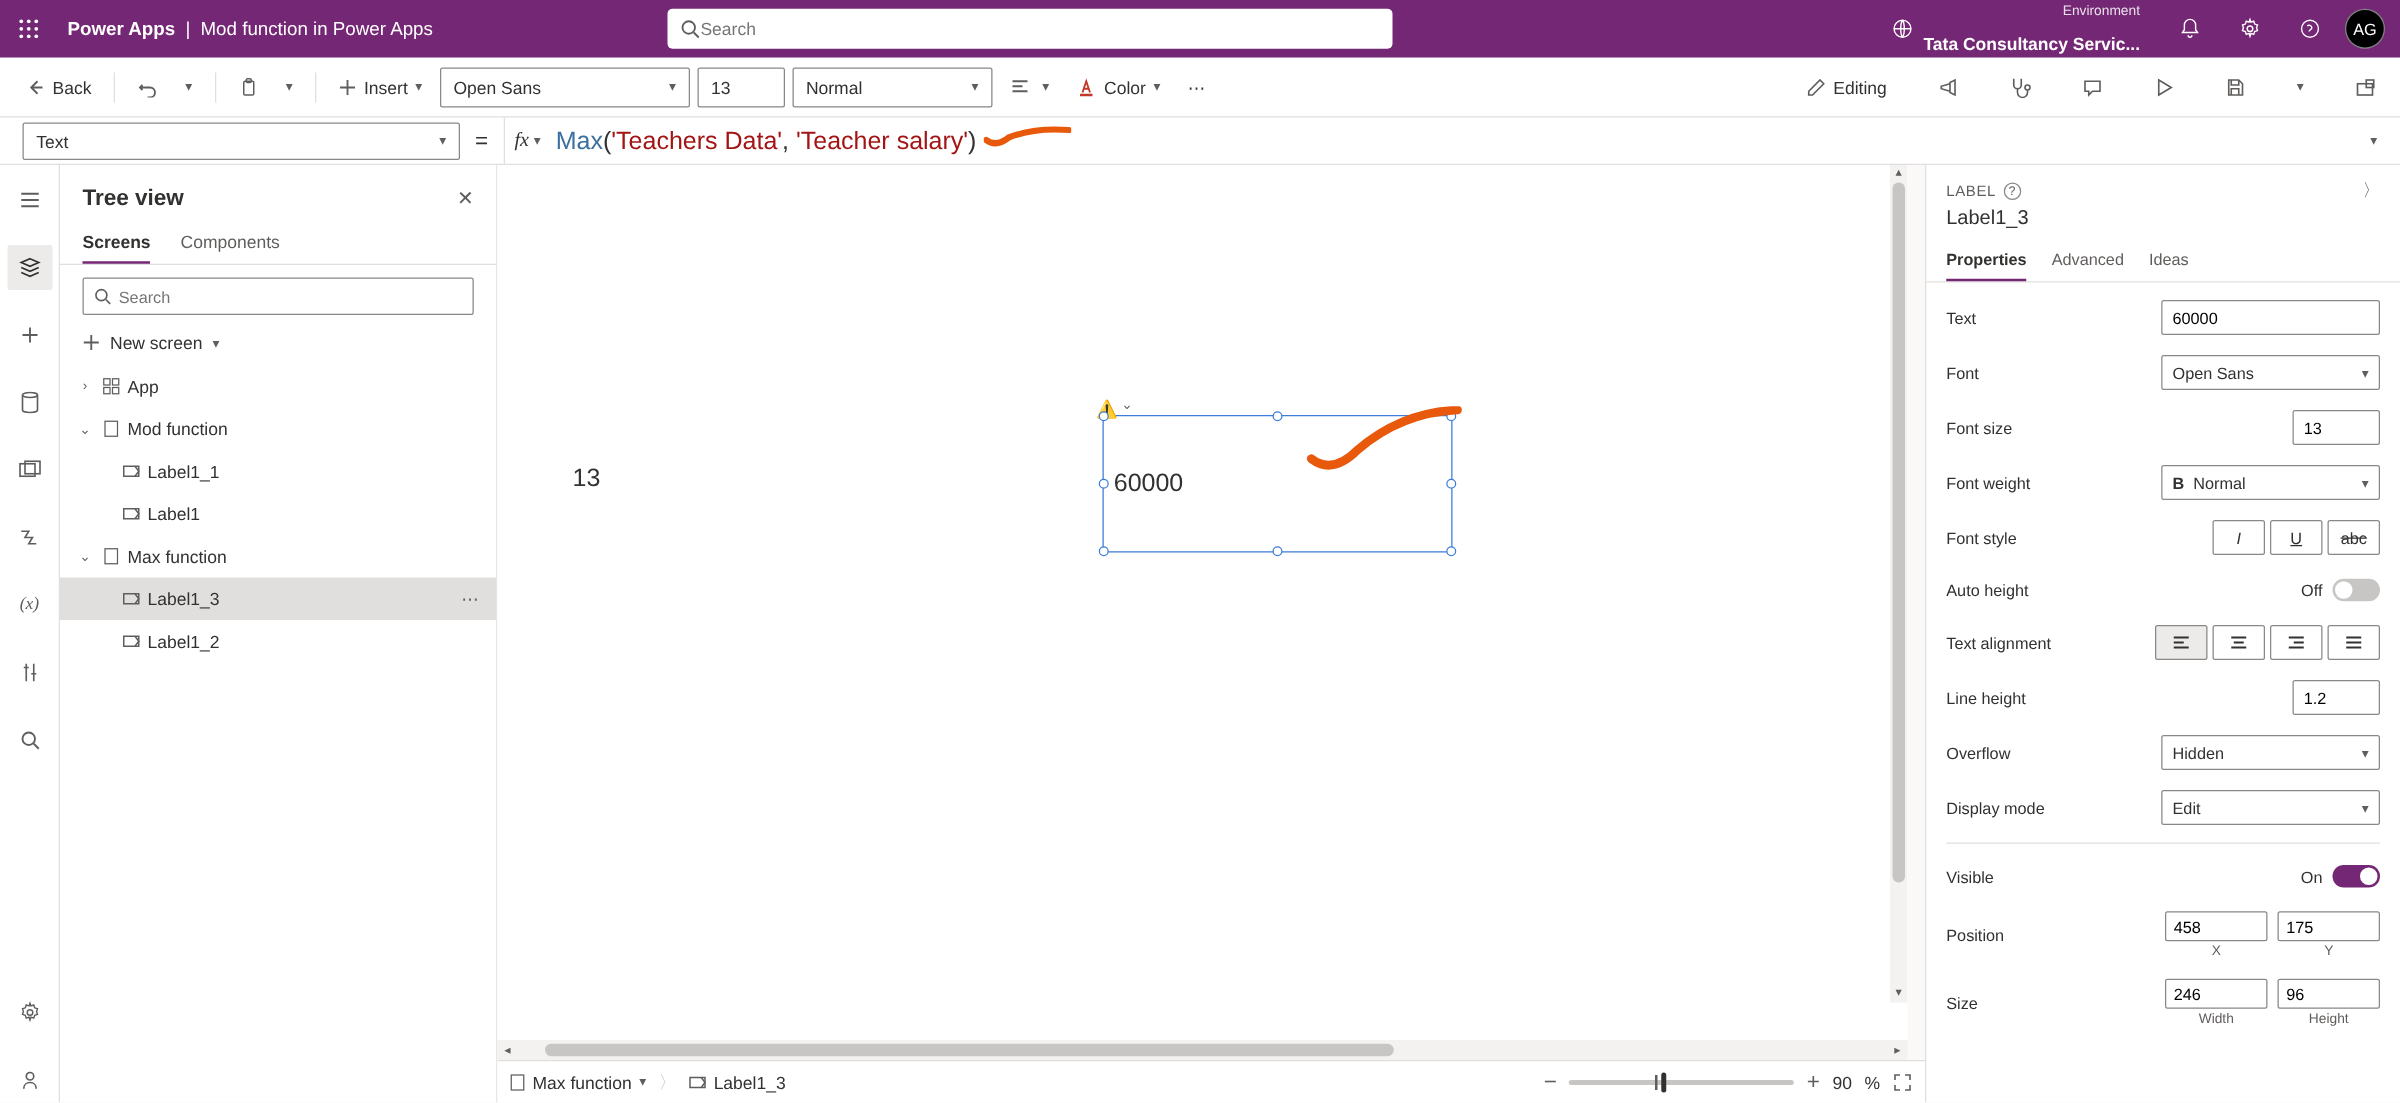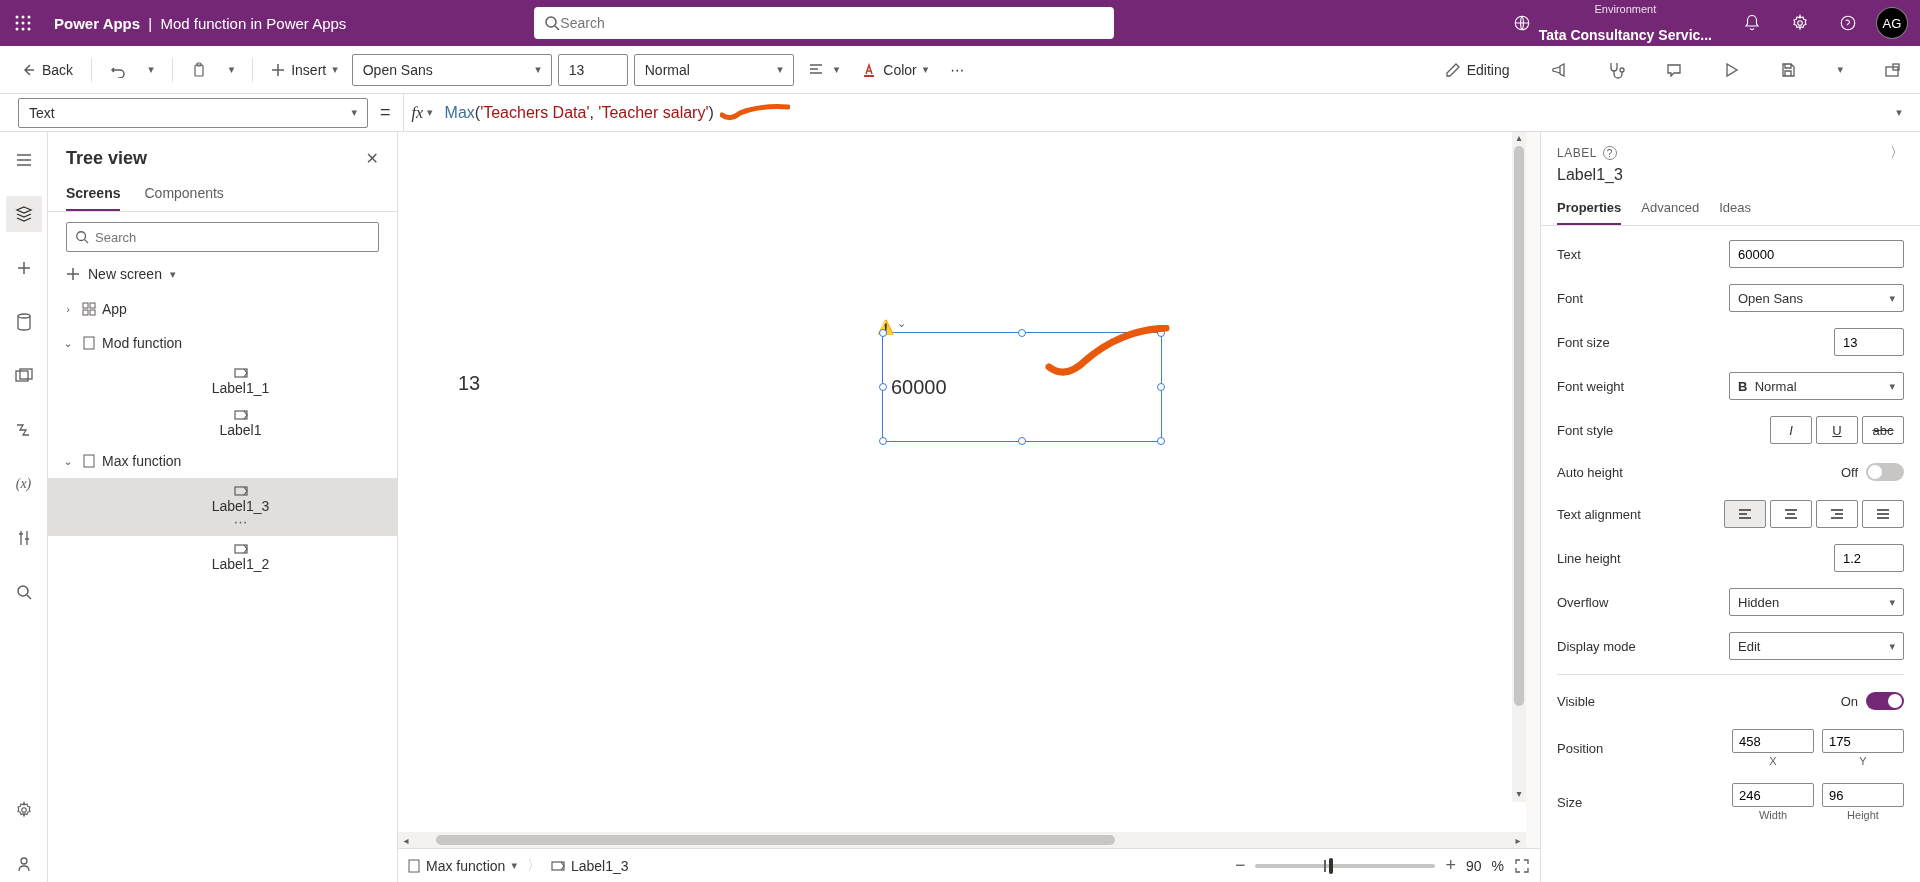--- a/index.html
+++ b/index.html
@@ -7,21 +7,21 @@
 
 
 .header { height: 46px; background: #742774; display: flex; align-items: center; color: #fff; }
 .app-launcher { width: 46px; height: 46px; display: flex; align-items: center; justify-content: center; cursor: pointer; }
 .header-title { font-size: 15px; font-weight: 600; padding: 0 8px; }
 .header-sep { padding: 0 4px; font-weight: 400; }
 .header-subtitle { font-weight: 400; }
 .search-box { margin-left: 180px; width: 580px; height: 32px; background: #fff; border-radius: 4px; display: flex; align-items: center; padding: 0 10px; }
 .search-box input { border: none; outline: none; flex: 1; font-size: 14px; color: #605e5c; }
 .header-right { margin-left: auto; display: flex; align-items: center; gap: 8px; padding-right: 12px; }
-.env-block { display: flex; flex-direction: column; align-items: center; margin-right: 12px; gap: 12px; }
+.env-block { display: flex; flex-direction: column; align-items: flex-end; margin-right: 12px; gap: 12px; }
 .env-label { font-size: 11px; opacity: .85; }
 .env-name { font-size: 14px; font-weight: 600; white-space: nowrap; }
 .header-icon-btn { width: 40px; height: 40px; display: flex; align-items: center; justify-content: center; cursor: pointer; }
 .avatar { width: 32px; height: 32px; border-radius: 50%; background: #000000; display: flex; align-items: center; justify-content: center; font-size: 13px; border: 1px solid rgba(255,255,255,.5); }
 
 
 .toolbar { height: 48px; border-bottom: 1px solid #e1dfdd; display: flex; align-items: center; padding: 0 12px; gap: 6px; }
 .tb-btn { display: flex; align-items: center; gap: 6px; padding: 6px 8px; cursor: pointer; border-radius: 2px; }
 .tb-sep { width: 1px; height: 24px; background: #e1dfdd; margin: 0 4px; }
 .tb-select { height: 32px; border: 1px solid #8a8886; border-radius: 2px; padding: 0 10px; display: flex; align-items: center; justify-content: space-between; background: #fff; cursor: pointer; }
@@ -29,21 +29,21 @@
 .tb-select.fsize { width: 70px; justify-content: flex-start; }
 .tb-select.weight { width: 160px; }
 .tb-right { margin-left: auto; display: flex; align-items: center; gap: 25px; }
 .chev { font-size: 11px; color: #605e5c; }
 
 
 .formula-bar { height: 38px; border-bottom: 1px solid #e1dfdd; display: flex; align-items: center; }
 .prop-select { width: 350px; height: 30px; margin-left: 18px; border: 1px solid #8a8886; border-radius: 2px; padding: 0 10px; display: flex; align-items: center; justify-content: space-between; cursor: pointer; }
 .eq { padding: 0 12px; font-size: 18px; }
 .fx-label { font-style: italic; font-family: "Times New Roman", serif; font-size: 16px; padding-right: 4px; }
-.formula-input { flex: 1; font-family: Consolas, monospace; font-size: 16px; padding-left: 4px; }
+.formula-input { flex: 1; font-family: Consolas, monospace; font-size: 20px; padding-left: 4px; }
 .tok-fn { color: #3b6fa0; }
 .tok-str { color: #a31515; }
 .formula-expand { width: 42px; display: flex; justify-content: center; cursor: pointer; }
 
 
 .main { display: flex; height: calc(882px - 46px - 48px - 38px); }
 .rail { width: 48px; border-right: 1px solid #e1dfdd; display: flex; flex-direction: column; align-items: center; padding-top: 10px; gap: 18px; }
 .rail-btn { width: 36px; height: 36px; display: flex; align-items: center; justify-content: center; cursor: pointer; border-radius: 2px; color: #605e5c; }
 .rail-btn.active { background: #edebe9; color: #323130; }
 .rail-spacer { flex: 1; }
@@ -60,21 +60,21 @@
 .new-screen { display: flex; align-items: center; gap: 8px; padding: 8px 18px 10px; cursor: pointer; }
 .tree-list { flex: 1; overflow: auto; }
 .tree-item { display: flex; align-items: center; padding: 6px 8px; cursor: pointer; min-height: 34px; }
 .tree-item.selected { background: #e1dfdd; }
 .tree-toggle { width: 16px; display: flex; justify-content: center; font-size: 11px; color: #605e5c; }
 .tree-icon { width: 18px; display: flex; justify-content: center; margin: 0 4px; }
 .tree-label { flex: 1; }
 .tree-more { padding: 0 6px; color: #605e5c; }
 .lvl0 { padding-left: 12px; }
 .lvl1 { padding-left: 12px; }
-.lvl2 { padding-left: 44px; flex-direction: column; }
+.lvl2 { padding-left: 44px; }
 
 
 .canvas-wrap { flex: 1; display: flex; flex-direction: column; position: relative; background: #faf9f8; }
 .canvas-area { flex: 1; position: relative; background: #fff; margin: 0 14px 0 0; overflow: hidden; }
 .cv-label { position: absolute; font-size: 20px; color: #333; }
 .selbox { position: absolute; border: 1px solid #3b7dd8; background: #fff; }
 .sel-handle { position: absolute; width: 8px; height: 8px; background: #fff; border: 1px solid #3b7dd8; border-radius: 50%; }
 .sel-text { position: absolute; left: 8px; top: 50%; transform: translateY(-50%); font-size: 20px; }
 .warn { position: absolute; top: -14px; left: -6px; font-size: 14px; }
 .warn-chev { position: absolute; top: -16px; left: 14px; font-size: 11px; color: #605e5c; }

